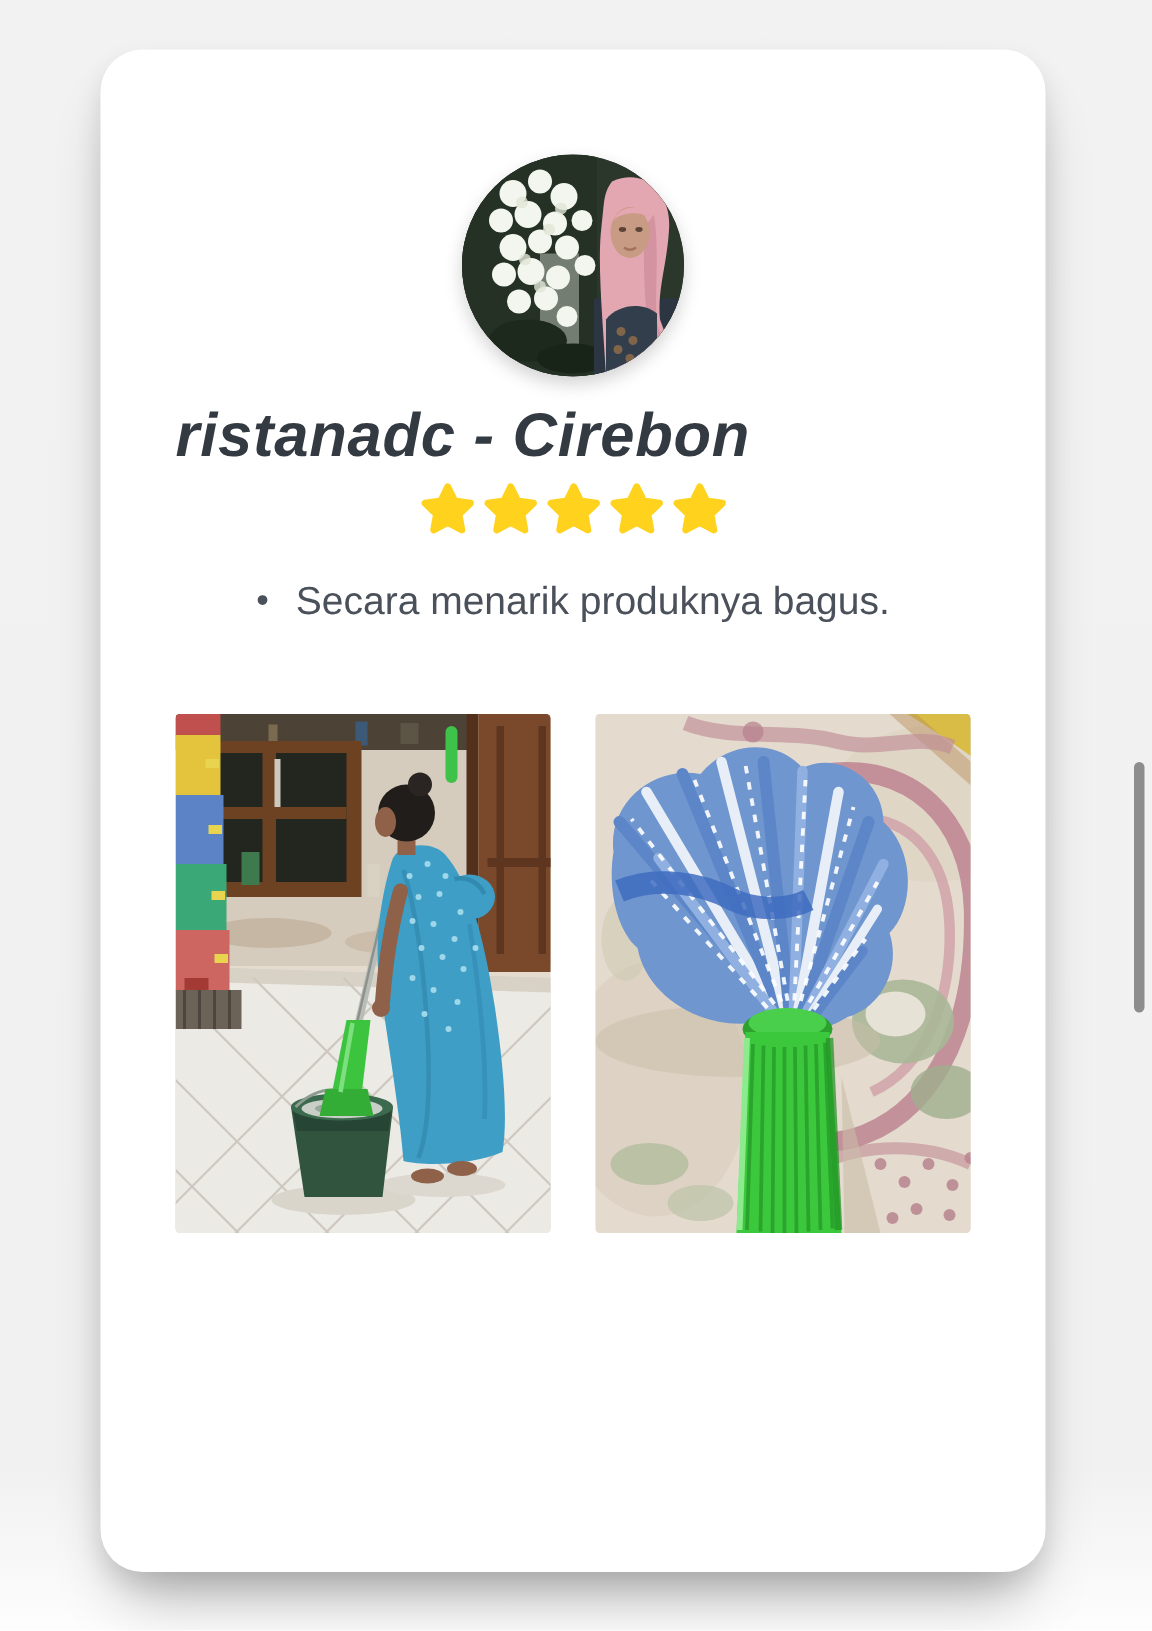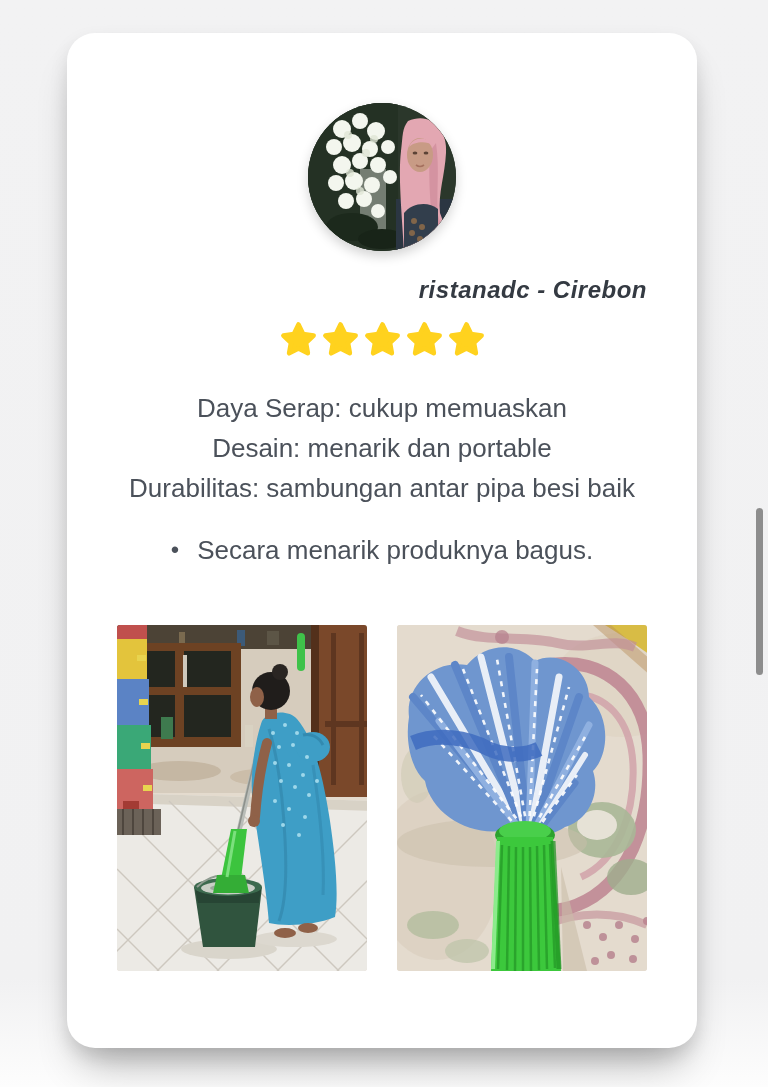--- a/index.html
+++ b/index.html
@@ -27,22 +27,22 @@
     width:148px; height:148px;
     margin:70px auto 0 auto;
     border-radius:50%;
     overflow:hidden;
     box-shadow:0 5px 12px rgba(0,0,0,0.18);
     background:#2c3a2c;
   }
   .avatar svg { display:block; }
   .reviewer-name {
     margin-top:21px;
-    text-align:right;
-    font-size:24px;
+    text-align:left;
+    font-size:41px;
     font-weight:bold;
     font-style:italic;
     color:#343a42;
     line-height:36px;
     letter-spacing:0.5px;
   }
   .stars {
     margin-top:12px;
     display:flex;
     justify-content:center;
@@ -171,25 +171,20 @@
             <path d="M18 3.4 L22.5 12.6 L32.7 14.1 L25.3 21.3 L27.1 31.4 L18 26.6 L8.9 31.4 L10.7 21.3 L3.3 14.1 L13.5 12.6 Z" fill="#FFD21E" stroke="#FFD21E" stroke-width="4.5" stroke-linejoin="round"></path>
           </svg>
         </span>
         <span class="star">
           <svg width="37" height="37" viewBox="0 0 36 36">
             <path d="M18 3.4 L22.5 12.6 L32.7 14.1 L25.3 21.3 L27.1 31.4 L18 26.6 L8.9 31.4 L10.7 21.3 L3.3 14.1 L13.5 12.6 Z" fill="#FFD21E" stroke="#FFD21E" stroke-width="4.5" stroke-linejoin="round"></path>
           </svg>
         </span>
       </div>
 
-    <div class="review-text">
-      <div>Daya Serap: cukup memuaskan</div>
-      <div>Desain: menarik dan portable</div>
-      <div>Durabilitas: sambungan antar pipa besi baik</div>
-    </div>
 
     <div class="bullet-row">
       <span class="bullet-marker">•</span>
       <span>Secara menarik produknya bagus.</span>
     </div>
 
     <div class="photos">
 
       <div class="photo">
         <svg width="262" height="346" viewBox="0 0 262 346">

